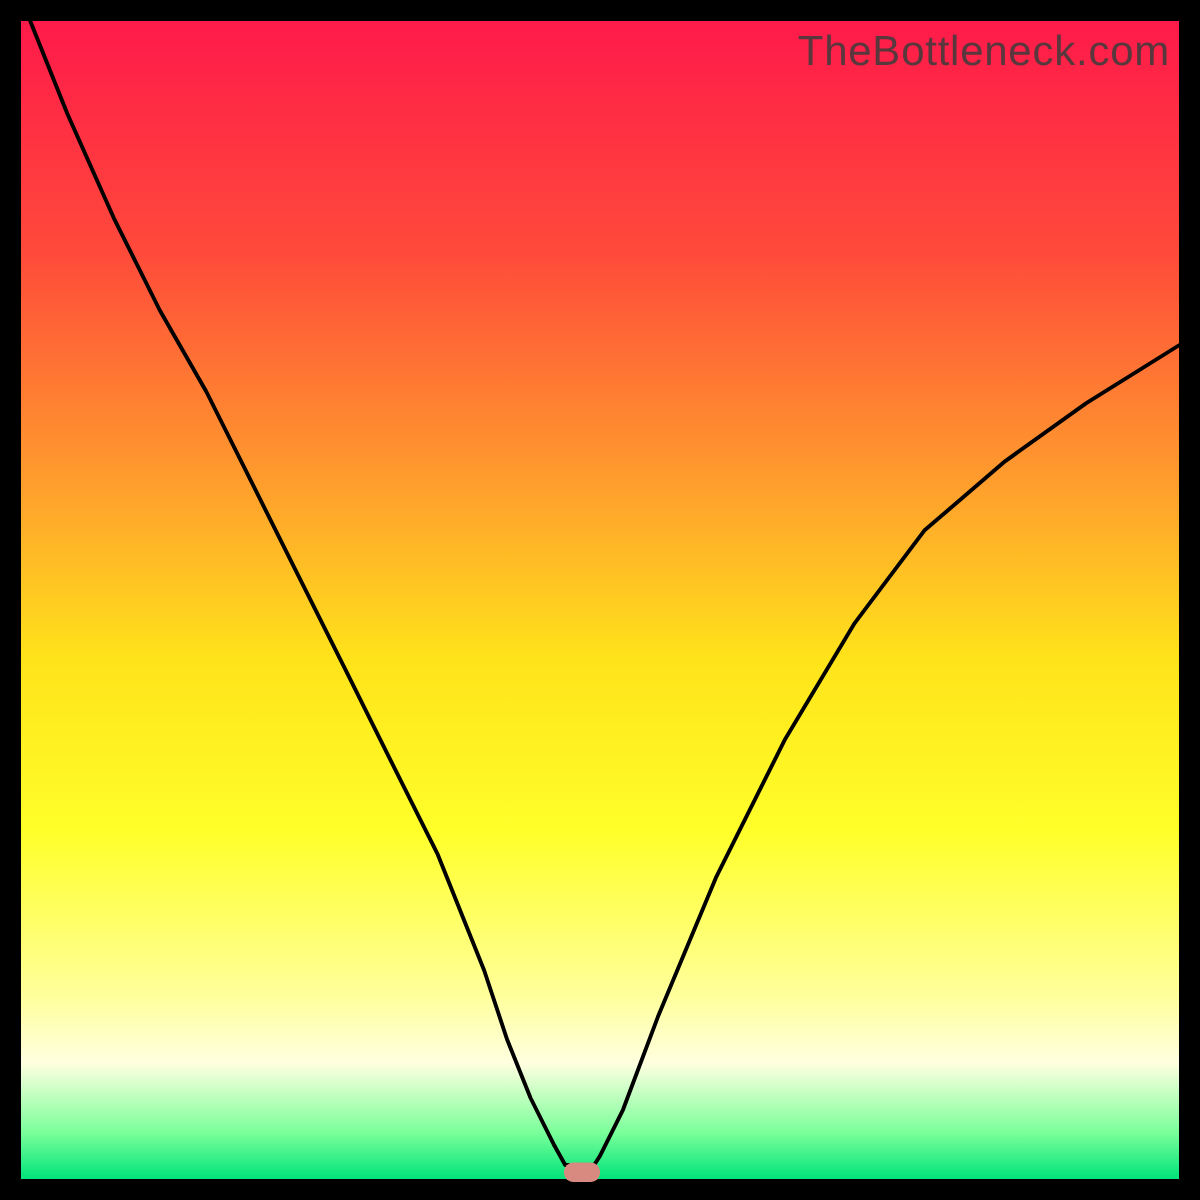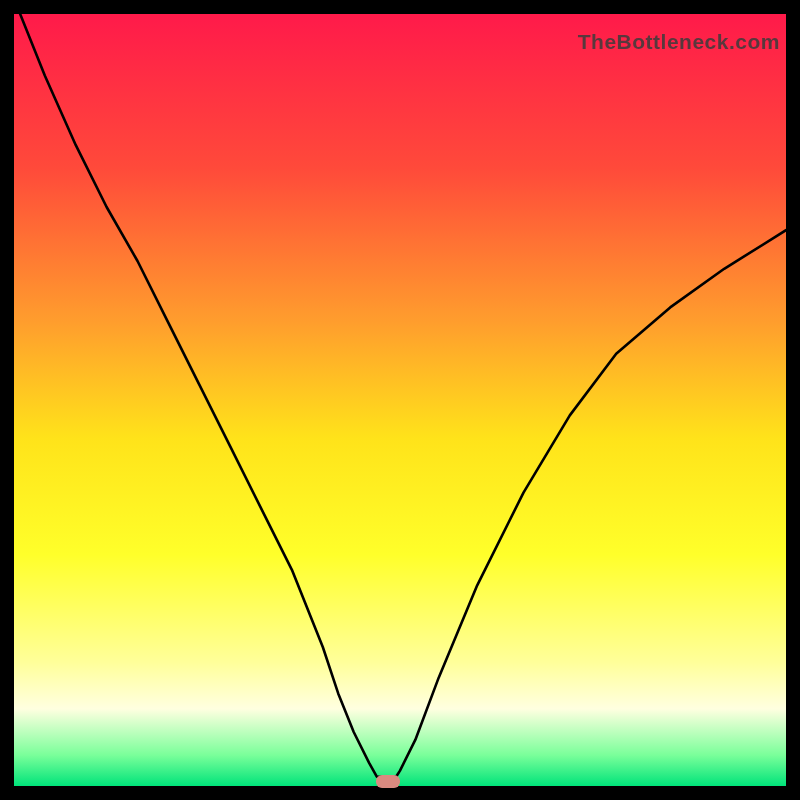--- a/index.html
+++ b/index.html
@@ -14,25 +14,25 @@
   }
   .plot-area {
     position: absolute;
     left: 14px;
     top: 14px;
     width: 772px;
     height: 772px;
   }
   .watermark {
     position: absolute;
-    top: 16px;
+    top: 4px;
     right: 6px;
-    font-size: 21px;
+    font-size: 28px;
     color: rgba(60,60,60,0.85);
-    font-weight: 700;
+    font-weight: 400;
     letter-spacing: 0.5px;
     z-index: 5;
   }
   .marker {
     position: absolute;
     width: 24px;
     height: 13px;
     background: #d98a80;
     border-radius: 6px;
     z-index: 4;

